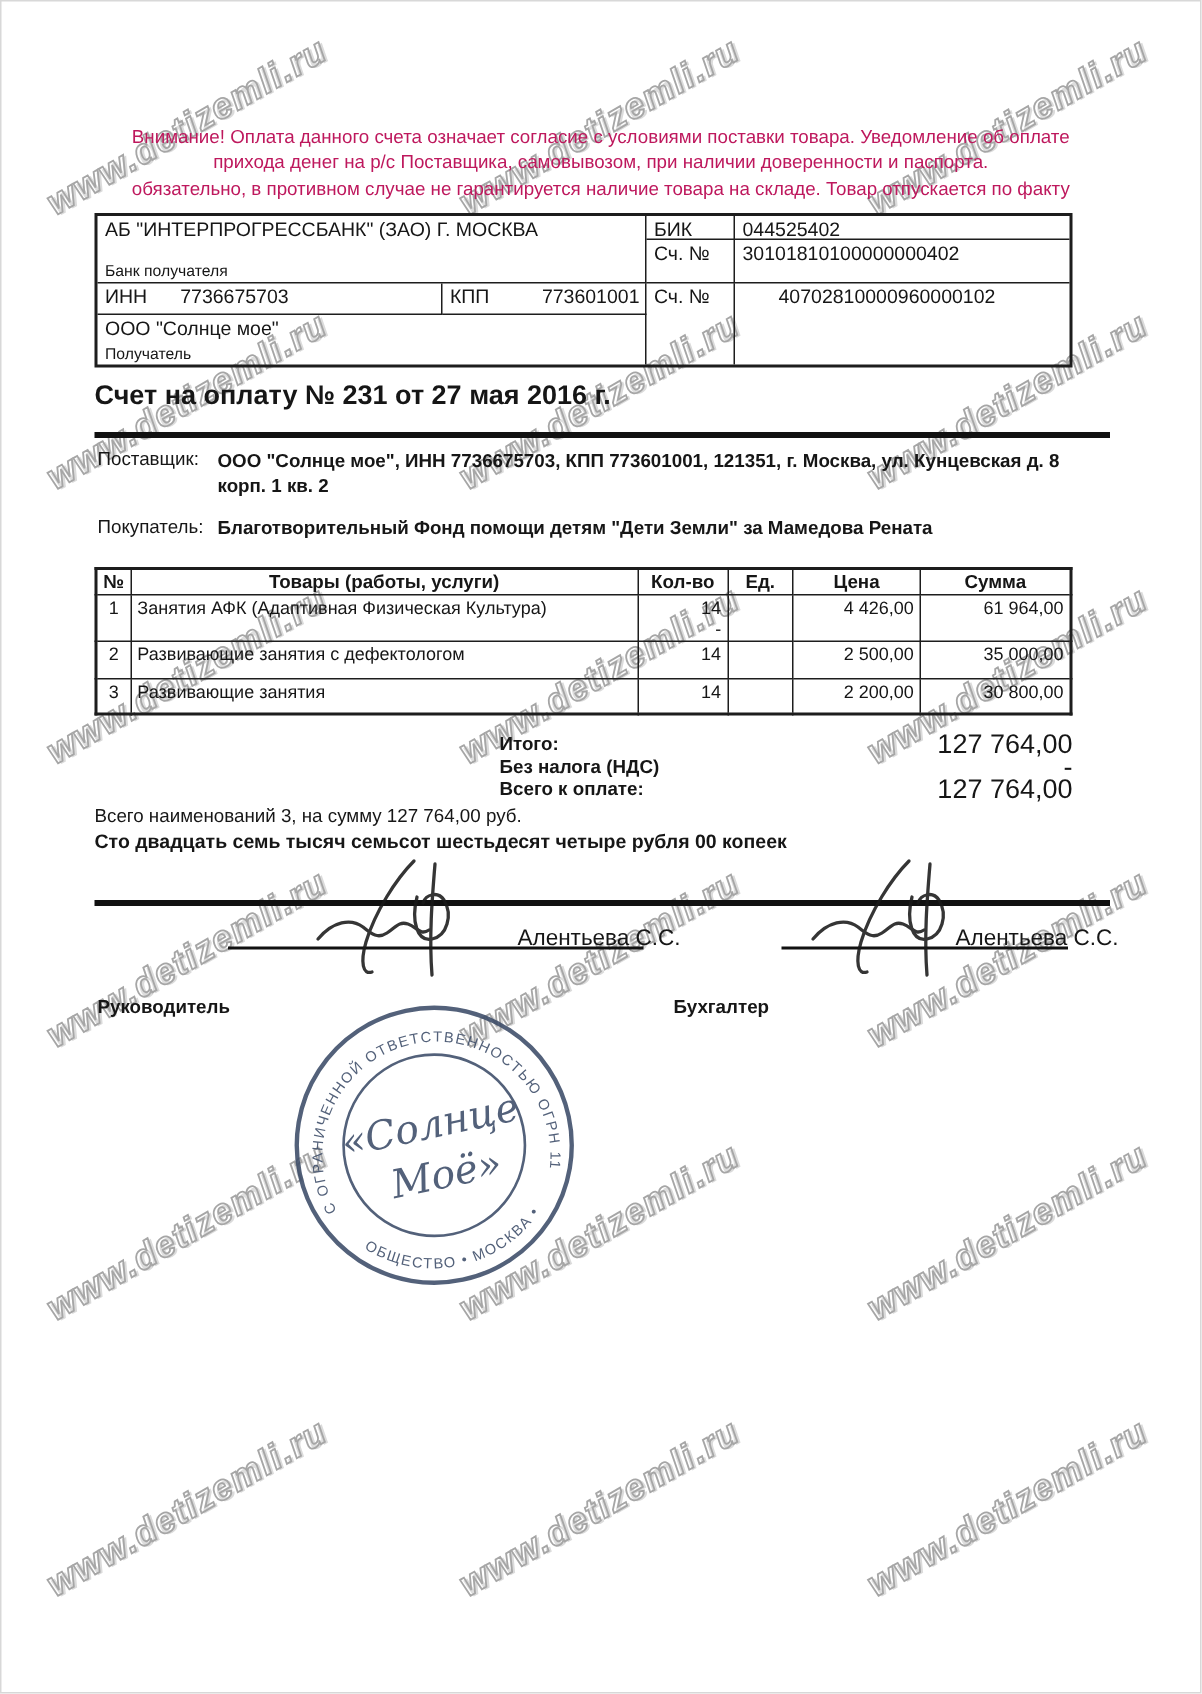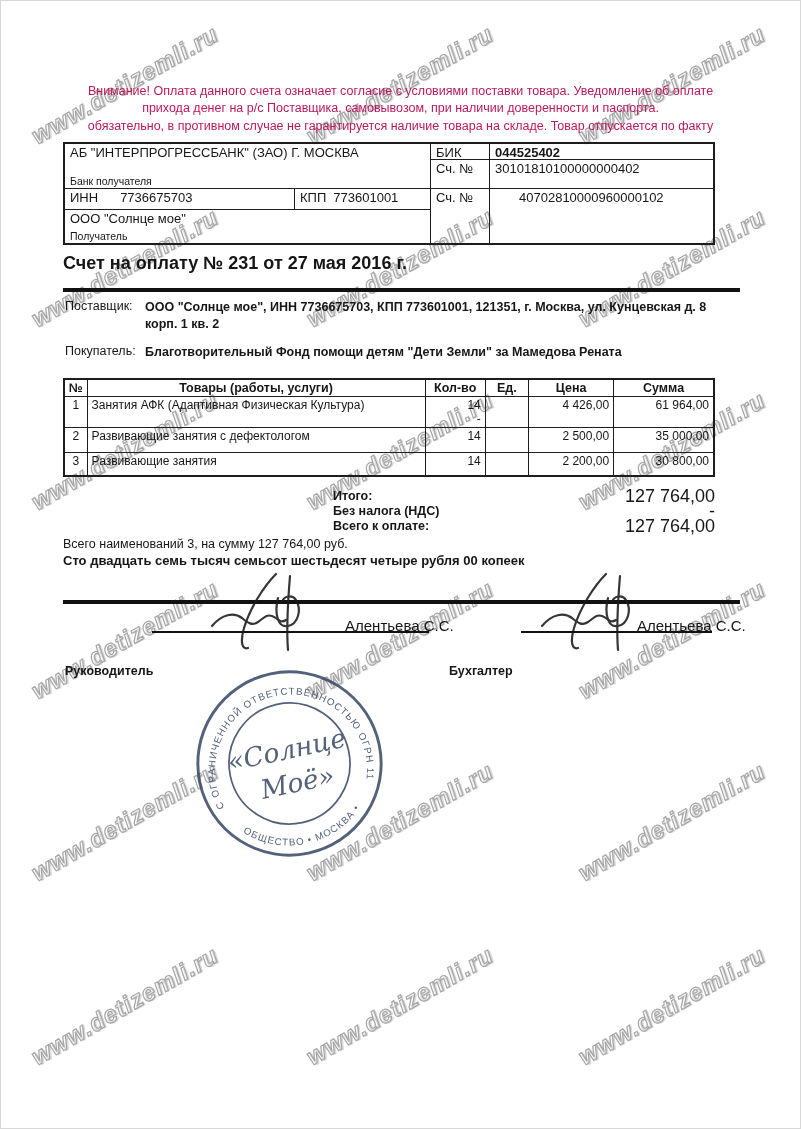--- a/index.html
+++ b/index.html
@@ -92,33 +92,33 @@
       <div>АБ "ИНТЕРПРОГРЕССБАНК" (ЗАО) Г. МОСКВА</div>
       <div class="caption">Банк получателя</div>
     </div>
     <div class="bcell br bb" style="left:0;top:45px;width:230px;height:21px;">
       <div class="inline-pair">
         <span>ИНН</span>
         <span>7736675703</span>
       </div>
     </div>
     <div class="bcell br bb" style="left:230px;top:45px;width:136px;height:21px;">
-      <div class="inline-pair" style="gap:7px;">
+      <div class="inline-pair" style="gap:35px;">
         <span>КПП</span>
         <span>773601001</span>
       </div>
     </div>
     <div class="bcell br" style="left:0;top:66px;width:366px;height:33px;">
       <div>ООО "Солнце мое"</div>
       <div class="caption">Получатель</div>
     </div>
     <div class="bcell br bb" style="left:366px;top:0;width:59px;height:16px;">
       <span>БИК</span>
     </div>
-    <div class="bcell bb" style="left:425px;top:0;width:223px;height:16px;font-weight:bold;">
+    <div class="bcell bb" style="left:425px;top:0;width:223px;height:16px;">
       <span>044525402</span>
     </div>
     <div class="bcell br bb" style="left:366px;top:16px;width:59px;height:29px;">
       <span>Сч. №</span>
     </div>
     <div class="bcell bb" style="left:425px;top:16px;width:223px;height:29px;">
       <span>30101810100000000402</span>
     </div>
     <div class="bcell br" style="left:366px;top:45px;width:59px;height:54px;">
       <span>Сч. №</span>

